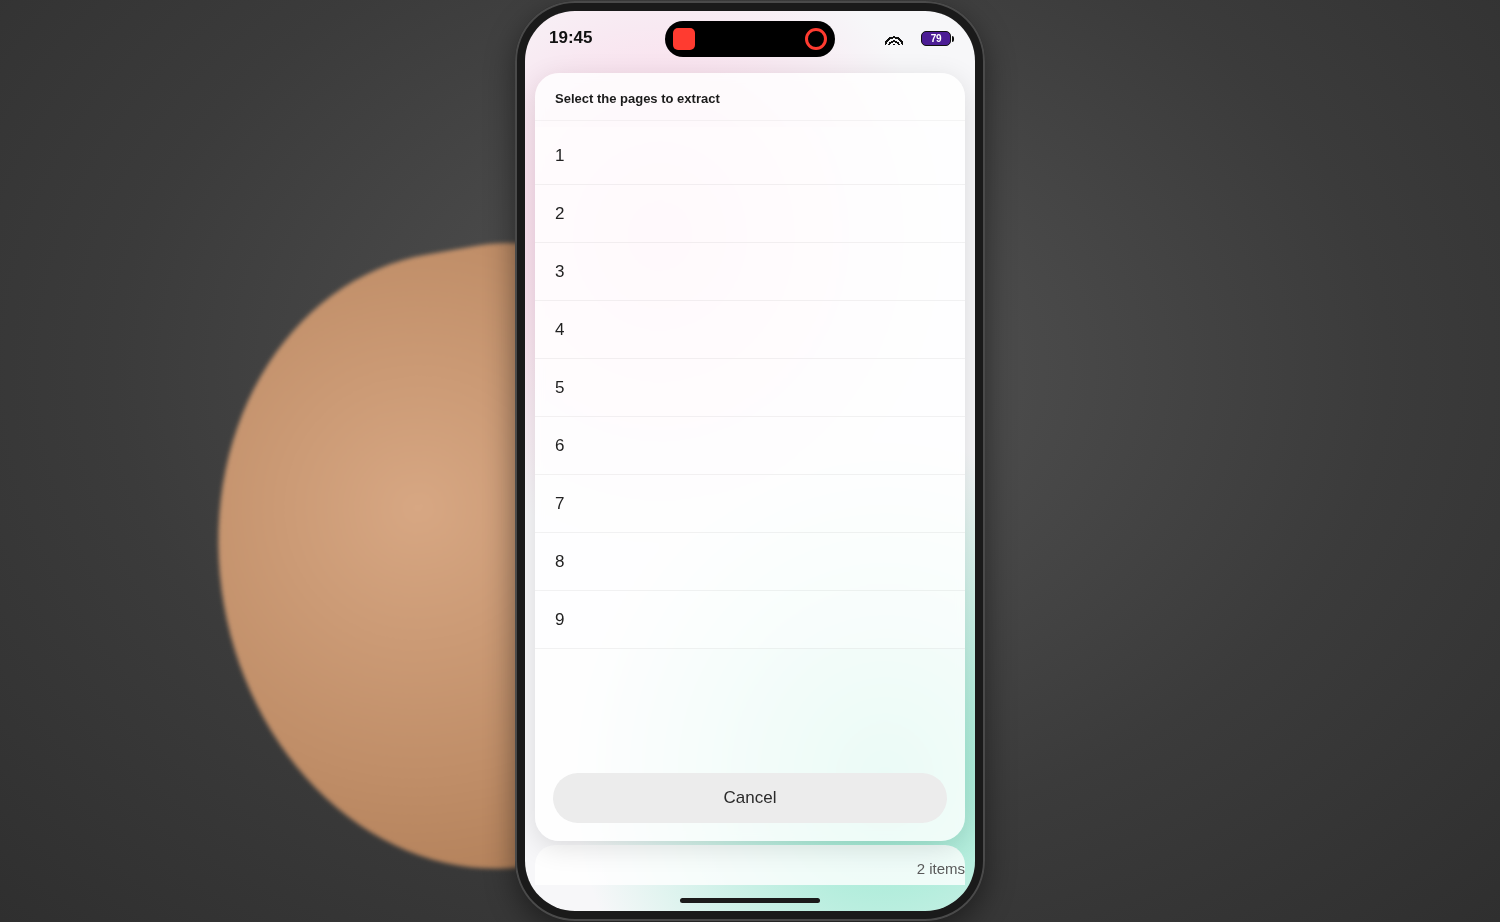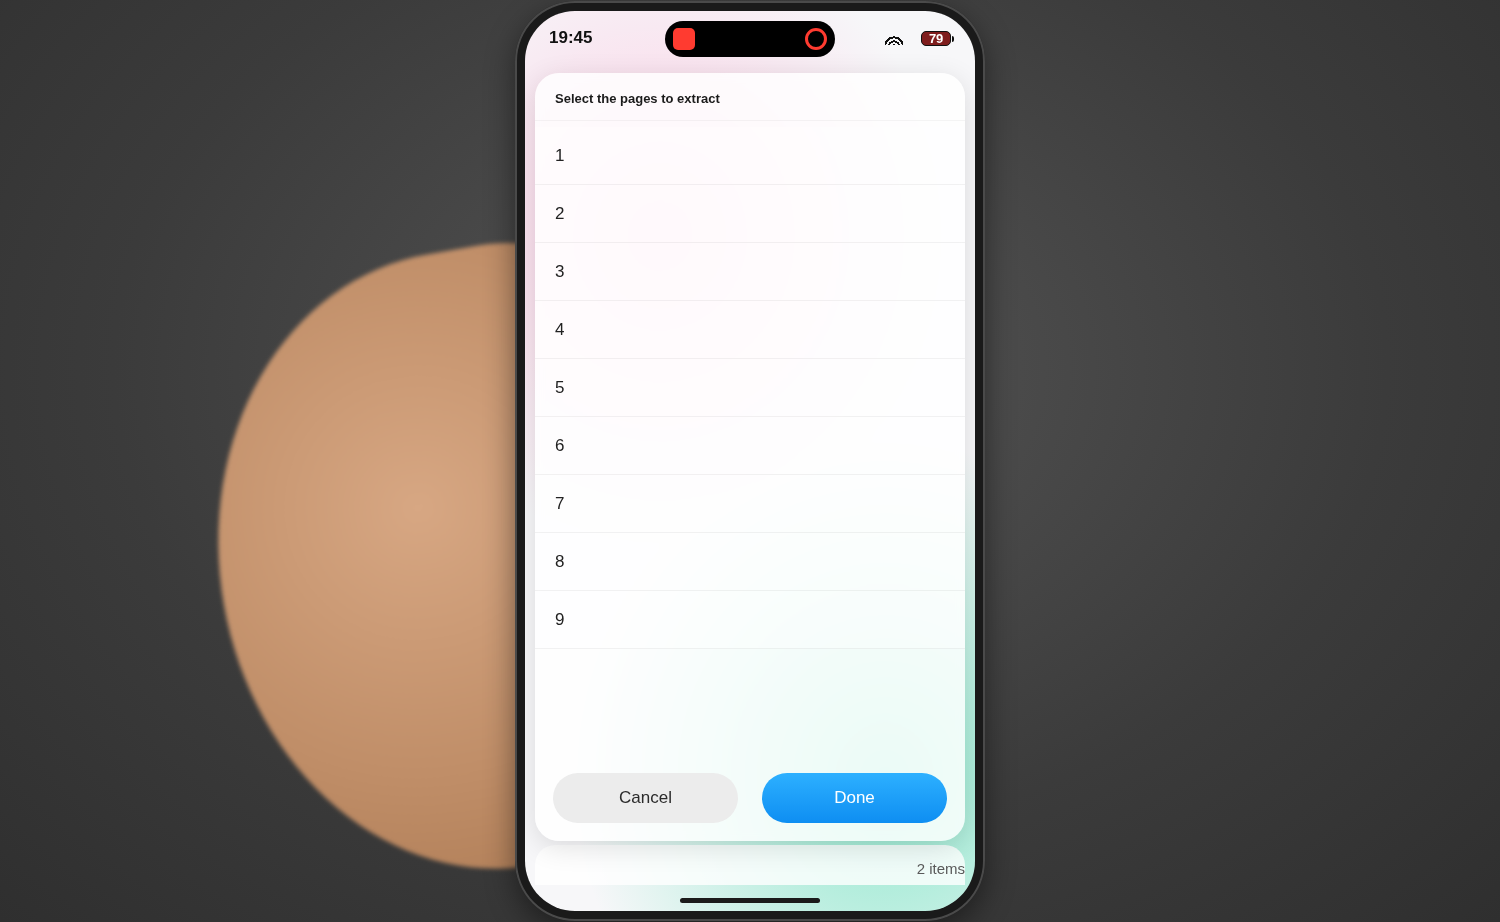--- a/index.html
+++ b/index.html
@@ -83,23 +83,23 @@
       content: ""; position: absolute; inset: 0;
       background:
         radial-gradient(circle at 50% 110%, #111 0 2px, transparent 2px),
         radial-gradient(circle at 50% 110%, transparent 4px, #111 4px 6px, transparent 6px),
         radial-gradient(circle at 50% 110%, transparent 8px, #111 8px 10px, transparent 10px);
     }
     .battery {
       position: relative;
       width: 30px; height: 15px;
       border: 1.5px solid #111; border-radius: 5px;
-      background: #7f1d1d;
+      background: #4c1d95;
       display: flex; align-items: center; justify-content: center;
-      color: #fff; font-size: 13px; font-weight: 700;
+      color: #fff; font-size: 10px; font-weight: 700;
       letter-spacing: -0.3px;
       margin-left: 12px;
     }
     .battery::after {
       content: ""; position: absolute; right: -4px; top: 4px;
       width: 2.5px; height: 6px; background: #111; border-radius: 0 2px 2px 0;
     }
 
     
     .screen {
@@ -227,21 +227,20 @@
           <div class="row">
               <span>8</span>
             </div>
           <div class="row">
               <span>9</span>
             </div>
         </div>
 
         <div class="card-footer">
           <button class="btn btn-cancel">Cancel</button>
-          <button class="btn btn-done">Done</button>
         </div>
       </div>
 
       <div class="home-indicator"></div>
 
     </div>
   </div>
 </div>
 
 </body></html>

